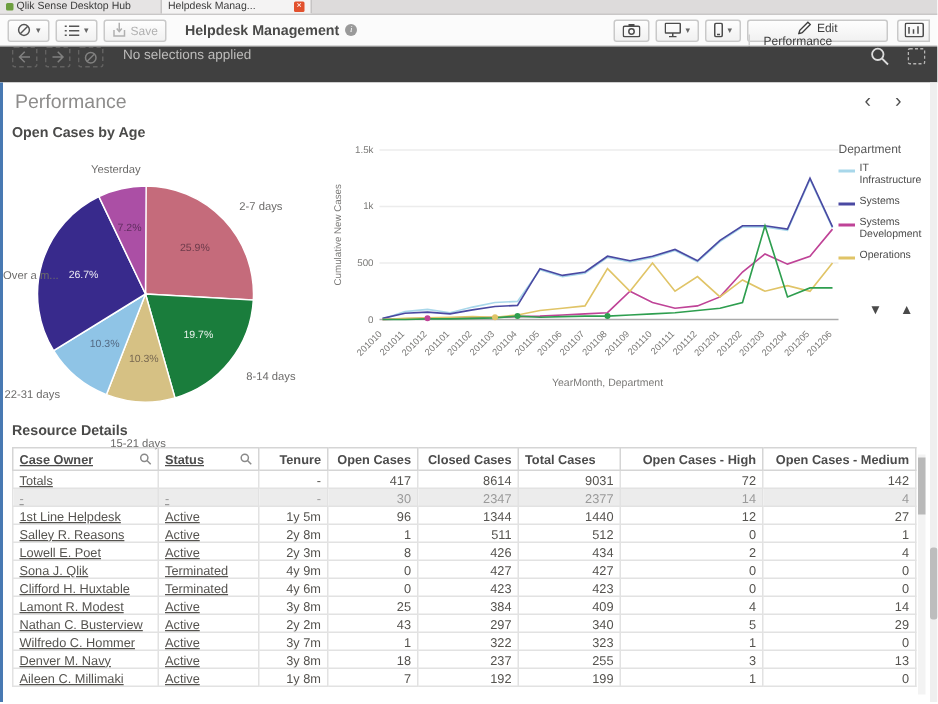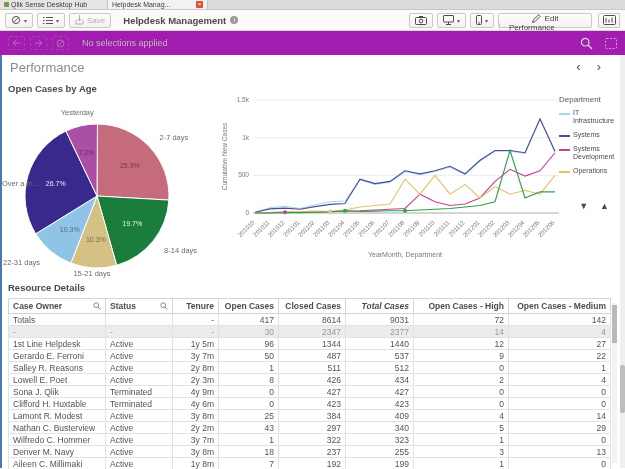--- a/index.html
+++ b/index.html
@@ -21,21 +21,21 @@
   .save-lbl { color:#b0b0b0; }
   .app-title { font-size:9.5px; font-weight:bold; color:#4a4a49; margin:0 4px 0 8px; }
   .info-badge { width:8px; height:8px; border-radius:50%; background:#9a9a9a; color:#fff; font-size:6px; line-height:8px; text-align:center; font-style:italic; font-family:"Liberation Serif",serif; }
   .tb-right { margin-left:auto; display:flex; align-items:center; }
   .edit-group { height:15px; border:1px solid #c9c9c9; border-radius:2px; background:linear-gradient(#fefefe,#f1f1f1); display:flex; align-items:center; margin-right:6px;flex-direction:column; }
   .edit-half { display:flex; align-items:center; gap:4px; padding:0 9px; font-size:8px; color:#3f3f3f; height:100%; }
   .edit-half + .edit-half { border-left:1px solid #cfcfcf; width:92px; }
   .grid-btn { width:22px; height:15px; border:1px solid #c9c9c9; border-radius:2px 0 0 2px; background:linear-gradient(#fefefe,#f1f1f1); display:flex; align-items:center; justify-content:center; }
 
   
-  .selbar { height:24px; background:#a21caf; display:flex; align-items:center; padding:0 8px; position:relative; }
+  .selbar { height:24px; background:#404040; display:flex; align-items:flex-start; padding:0 8px; position:relative; }
   .ghost-ic { width:17px; height:14px; border:1px dashed #8e8d8b; border-radius:2px; margin-right:5px; opacity:.45; display:flex; align-items:center; justify-content:center; }
   .sel-msg { font-size:9px; color:#bdbcbb; margin-left:8px; }
   .sel-right { margin-left:auto; display:flex; align-items:center; gap:12px; }
 
   
   .sheet { position:relative; height:413px; background:#fff; }
   .left-edge { position:absolute; left:0; top:0; bottom:0; width:2px; background:#4879b2; z-index:5; }
   .page-scroll { position:absolute; right:0; top:0; bottom:0; width:5px; background:#efefef; z-index:5; }
   .page-scroll .handle { position:absolute; right:0; width:5px; top:310px; height:48px; background:#bdbdbd; border-radius:2px; }
 
@@ -64,21 +64,21 @@
   .legend-arrows { position:absolute; right:16px; top:122px; display:flex; gap:12px; }
   .legend-arrows span { font-size:9px; color:#4a4a4a; }
 
   
   .table-panel { position:relative; padding:3px 8px 0; }
   .table-panel .panel-title { margin-bottom:5px; }
   table { border-collapse:collapse; table-layout:fixed; width:602px; }
   th,td { border:1px solid #e2e2e2; padding:0 4px; font-size:8.5px; overflow:hidden; white-space:nowrap; }
   th { height:15px; font-weight:bold; color:#4c4c4c; border-color:#d5d5d5; }
   td { height:12px; color:#55534f; }
-  .al { text-align:left; } .ar { text-align:right; }
+  .al { text-align:left;text-decoration:underline; } .ar { text-align:right; }
   tr.totals td { color:#55534f; }
   tr.muted td { background:#ececec; color:#9a9a9a; }
   .th-inner { display:flex; align-items:center; }
   .th-inner .lbl { overflow:hidden; text-overflow:ellipsis; }
   .th-inner svg { margin-left:auto; flex:0 0 auto; }
   .table-scroll { position:absolute; left:612px; top:24px; width:5px; height:160px; background:#f3f3f3; }
   .table-scroll .handle { position:absolute; top:2px; width:5px; height:38px; background:#b9b9b9; }
 </style>
 </head>
 <body>
@@ -225,21 +225,21 @@
           <path d="M97,117 L116.65253935724743,186.26599235419818 A72,72 0 0 1 70.9161735972727,184.1091200969912 Z" fill="#d6c184" stroke="#fff" stroke-width="1"></path>
           <path d="M97,117 L70.9161735972727,184.1091200969912 A72,72 0 0 1 35.72839731078218,154.8125733572133 Z" fill="#8fc4e6" stroke="#fff" stroke-width="1"></path>
           <path d="M97,117 L35.72839731078218,154.8125733572133 A72,72 0 0 1 65.93516471097101,52.04635492548937 Z" fill="#382a8c" stroke="#fff" stroke-width="1"></path>
           <path d="M97,117 L65.93516471097101,52.04635492548937 A72,72 0 0 1 97.45238636552033,45.00142121835813 Z" fill="#ab4fa5" stroke="#fff" stroke-width="1"></path>
         </svg>
       <div id="pieLabels">
           <span class="pie-out-label" style="left: 159.506px; top: 53.9323px;">2-7 days</span>
           <span class="pie-pct-label" style="left: 119.98px; top: 82.7793px; color: rgba(20, 10, 25, 0.5);">25.9%</span>
           <span class="pie-out-label" style="left: 164.117px; top: 166.771px;">8-14 days</span>
           <span class="pie-pct-label" style="left: 122.339px; top: 140.511px; color: rgba(255, 255, 255, 0.9);">19.7%</span>
-          <span class="pie-out-label" style="left: 73.4488px; top: 190px;">15-21 days</span>
+          <span class="pie-out-label" style="left: 73.4488px; top: 212px;">15-21 days</span>
           <span class="pie-pct-label" style="left: 85.9273px; top: 156.951px; color: rgba(20, 10, 25, 0.5);">10.3%</span>
           <span class="pie-out-label" style="left: 2.97363px; top: 179.092px;">22-31 days</span>
           <span class="pie-pct-label" style="left: 59.847px; top: 146.814px; color: rgba(20, 10, 25, 0.5);">10.3%</span>
           <span class="pie-out-label" style="left: 2px; top: 100px;">Over a m...</span>
           <span class="pie-pct-label" style="left: 45.7859px; top: 100.592px; color: rgba(255, 255, 255, 0.9);">26.7%</span>
           <span class="pie-out-label" style="left: 60.6897px; top: 29.0712px;">Yesterday</span>
           <span class="pie-pct-label" style="left: 78.4017px; top: 70.0597px; color: rgba(20, 10, 25, 0.5);">7.2%</span>
         </div>
     </div>
 
@@ -356,21 +356,21 @@
               <div class="th-inner" style="justify-content: flex-end;">
                 <span class="lbl">Open Cases</span>
               </div>
             </th>
             <th class="ar">
               <div class="th-inner" style="justify-content: flex-end;">
                 <span class="lbl">Closed Cases</span>
               </div>
             </th>
             <th class="ar">
-              <div class="th-inner" style="justify-content: flex-end; font-style: italic;">
+              <div class="th-inner" style="">
                 <span class="lbl">Total Cases</span>
               </div>
             </th>
             <th class="ar">
               <div class="th-inner" style="justify-content: flex-end;">
                 <span class="lbl">Open Cases - High</span>
               </div>
             </th>
             <th class="ar">
               <div class="th-inner" style="justify-content: flex-end;">
@@ -404,30 +404,20 @@
             <td class="al">1st Line Helpdesk</td>
             <td class="al">Active</td>
             <td class="ar">1y 5m</td>
             <td class="ar">96</td>
             <td class="ar">1344</td>
             <td class="ar">1440</td>
             <td class="ar">12</td>
             <td class="ar">27</td>
           </tr>
           <tr class="">
-            <td class="al">Gerardo E. Ferroni</td>
-            <td class="al">Active</td>
-            <td class="ar">3y 7m</td>
-            <td class="ar">50</td>
-            <td class="ar">487</td>
-            <td class="ar">537</td>
-            <td class="ar">9</td>
-            <td class="ar">22</td>
-          </tr>
-          <tr class="">
             <td class="al">Salley R. Reasons</td>
             <td class="al">Active</td>
             <td class="ar">2y 8m</td>
             <td class="ar">1</td>
             <td class="ar">511</td>
             <td class="ar">512</td>
             <td class="ar">0</td>
             <td class="ar">1</td>
           </tr>
           <tr class="">

